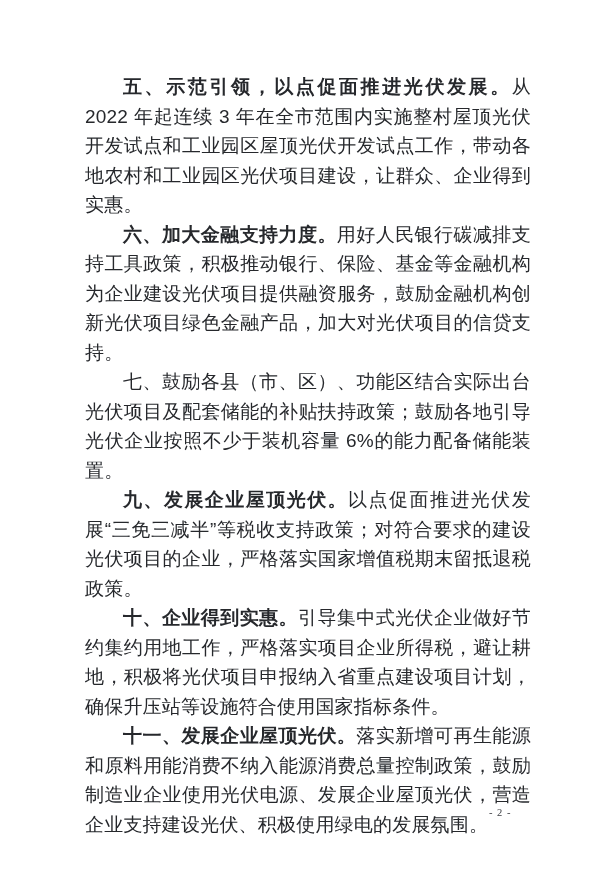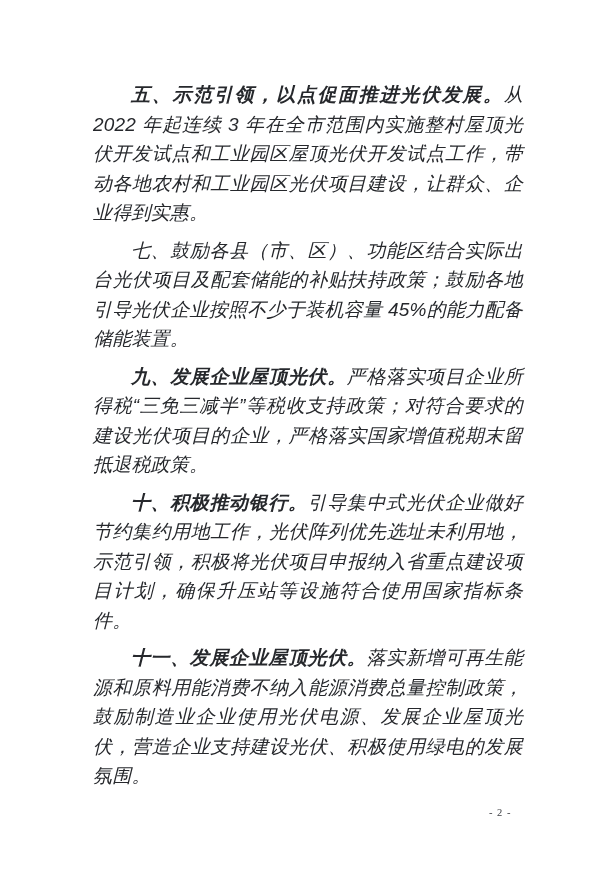--- a/index.html
+++ b/index.html
@@ -21,25 +21,24 @@
     top: 72px;
     width: 446px;
     color: #26282c;
     font-size: 19px;
     line-height: 29.5px;
     text-align: justify;
     text-justify: inter-ideograph;
     letter-spacing: 0.2px;
   }
   .text-block p {
-    margin: 8px;
+    margin: 0;
     padding: 0;
     text-indent: 38px;
     font-weight: 400;
-    font-style: italic;
   }
   .para-lead {
     font-weight: 700;
   }
   .para-body {
     font-weight: 400;
   }
   .page-number {
     position: absolute;
     left: 489px;
@@ -49,19 +48,20 @@
     letter-spacing: 1px;
     font-family: "Liberation Serif", serif;
   }
 </style>
 </head>
 <body>
 
 <div class="sheet">
   <div class="text-block">
     <p><span class="para-lead">五、示范引领，以点促面推进光伏发展。</span><span class="para-body">从 2022 年起连续 3 年在全市范围内实施整村屋顶光伏开发试点和工业园区屋顶光伏开发试点工作，带动各地农村和工业园区光伏项目建设，让群众、企业得到实惠。</span></p>
-    <p><span class="para-lead"></span><span class="para-body">七、鼓励各县（市、区）、功能区结合实际出台光伏项目及配套储能的补贴扶持政策；鼓励各地引导光伏企业按照不少于装机容量 45%的能力配备储能装置。</span></p>
-    <p><span class="para-lead">九、发展企业屋顶光伏。</span><span class="para-body">严格落实项目企业所得税“三免三减半”等税收支持政策；对符合要求的建设光伏项目的企业，严格落实国家增值税期末留抵退税政策。</span></p>
-    <p><span class="para-lead">十、积极推动银行。</span><span class="para-body">引导集中式光伏企业做好节约集约用地工作，光伏阵列优先选址未利用地，示范引领，积极将光伏项目申报纳入省重点建设项目计划，确保升压站等设施符合使用国家指标条件。</span></p>
+    <p><span class="para-lead">六、加大金融支持力度。</span><span class="para-body">用好人民银行碳减排支持工具政策，积极推动银行、保险、基金等金融机构为企业建设光伏项目提供融资服务，鼓励金融机构创新光伏项目绿色金融产品，加大对光伏项目的信贷支持。</span></p>
+    <p><span class="para-lead"></span><span class="para-body">七、鼓励各县（市、区）、功能区结合实际出台光伏项目及配套储能的补贴扶持政策；鼓励各地引导光伏企业按照不少于装机容量 6%的能力配备储能装置。</span></p>
+    <p><span class="para-lead">九、发展企业屋顶光伏。</span><span class="para-body">以点促面推进光伏发展“三免三减半”等税收支持政策；对符合要求的建设光伏项目的企业，严格落实国家增值税期末留抵退税政策。</span></p>
+    <p><span class="para-lead">十、企业得到实惠。</span><span class="para-body">引导集中式光伏企业做好节约集约用地工作，严格落实项目企业所得税，避让耕地，积极将光伏项目申报纳入省重点建设项目计划，确保升压站等设施符合使用国家指标条件。</span></p>
     <p><span class="para-lead">十一、发展企业屋顶光伏。</span><span class="para-body">落实新增可再生能源和原料用能消费不纳入能源消费总量控制政策，鼓励制造业企业使用光伏电源、发展企业屋顶光伏，营造企业支持建设光伏、积极使用绿电的发展氛围。</span></p>
   </div>
   <div class="page-number">- 2 -</div>
 </div>
 
 </body></html>

